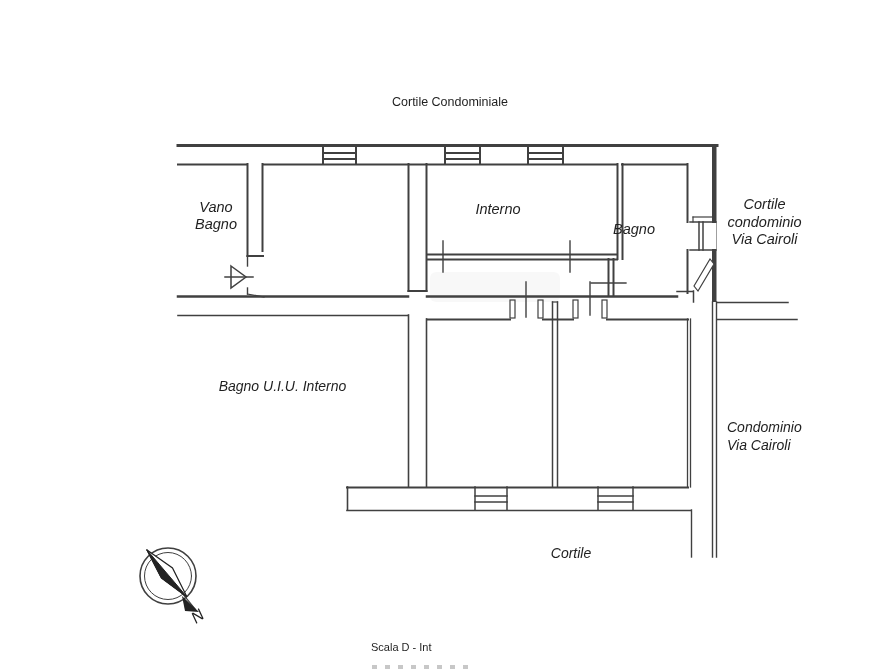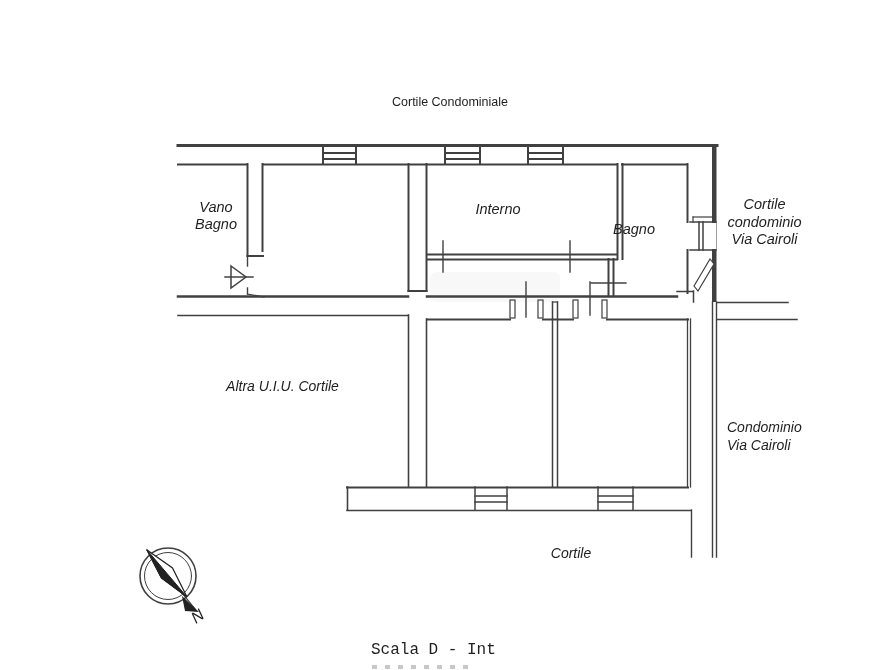--- a/index.html
+++ b/index.html
@@ -16,21 +16,21 @@
     position:absolute;
     color:#1f1f1f;
     font-family:"Liberation Sans", sans-serif;
     white-space:nowrap;
   }
   .lbl.center{text-align:center;}
   .lbl div{white-space:nowrap;}
   .room-lbl{font-size:14.5px;line-height:17px;font-style:italic;}
   .small-lbl{font-size:12.5px;}
   .title-lbl{font-size:18px;}
-  .subtitle-lbl{font-size:16px;font-family:Liberation Mono, monospace;}
+  .subtitle-lbl{font-size:11px;}
   .truncated-line{
     position:absolute;
     height:4px;width:96px;
     background:repeating-linear-gradient(90deg,#9a9a9a 0 5px,transparent 5px 13px);
     opacity:.55;
   }
   .watermark-ghost{
     position:absolute;
     left:430px;top:272px;width:130px;height:30px;
     background:rgba(120,120,120,0.05);
@@ -206,21 +206,21 @@
   <div class="lbl room-lbl center" style="left:448px;top:201px;width:100px;">Interno</div>
 
   <div class="lbl room-lbl center" style="left:594px;top:221px;width:80px;">Bagno</div>
 
   <div class="lbl room-lbl center" style="left:712px;top:196px;width:105px;line-height:17.5px;">
     <div>Cortile</div>
     <div>condominio</div>
     <div>Via Cairoli</div>
   </div>
 
-  <div class="lbl room-lbl center" style="left:200px;top:378px;width:165px;font-size:14px;">Altra U.I.U. Cortile</div>
+  <div class="lbl room-lbl center" style="left:200px;top:378px;width:165px;font-size:14px;">Bagno U.I.U. Interno</div>
 
   <div class="lbl room-lbl" style="left:727px;top:418px;line-height:18px;font-size:14px;">
     <div>Condominio</div>
     <div>Via Cairoli</div>
   </div>
 
   <div class="lbl room-lbl center" style="left:496px;top:544px;width:150px;line-height:18.5px;font-size:14px;">
     <div>Cortile</div>
   </div>
 

